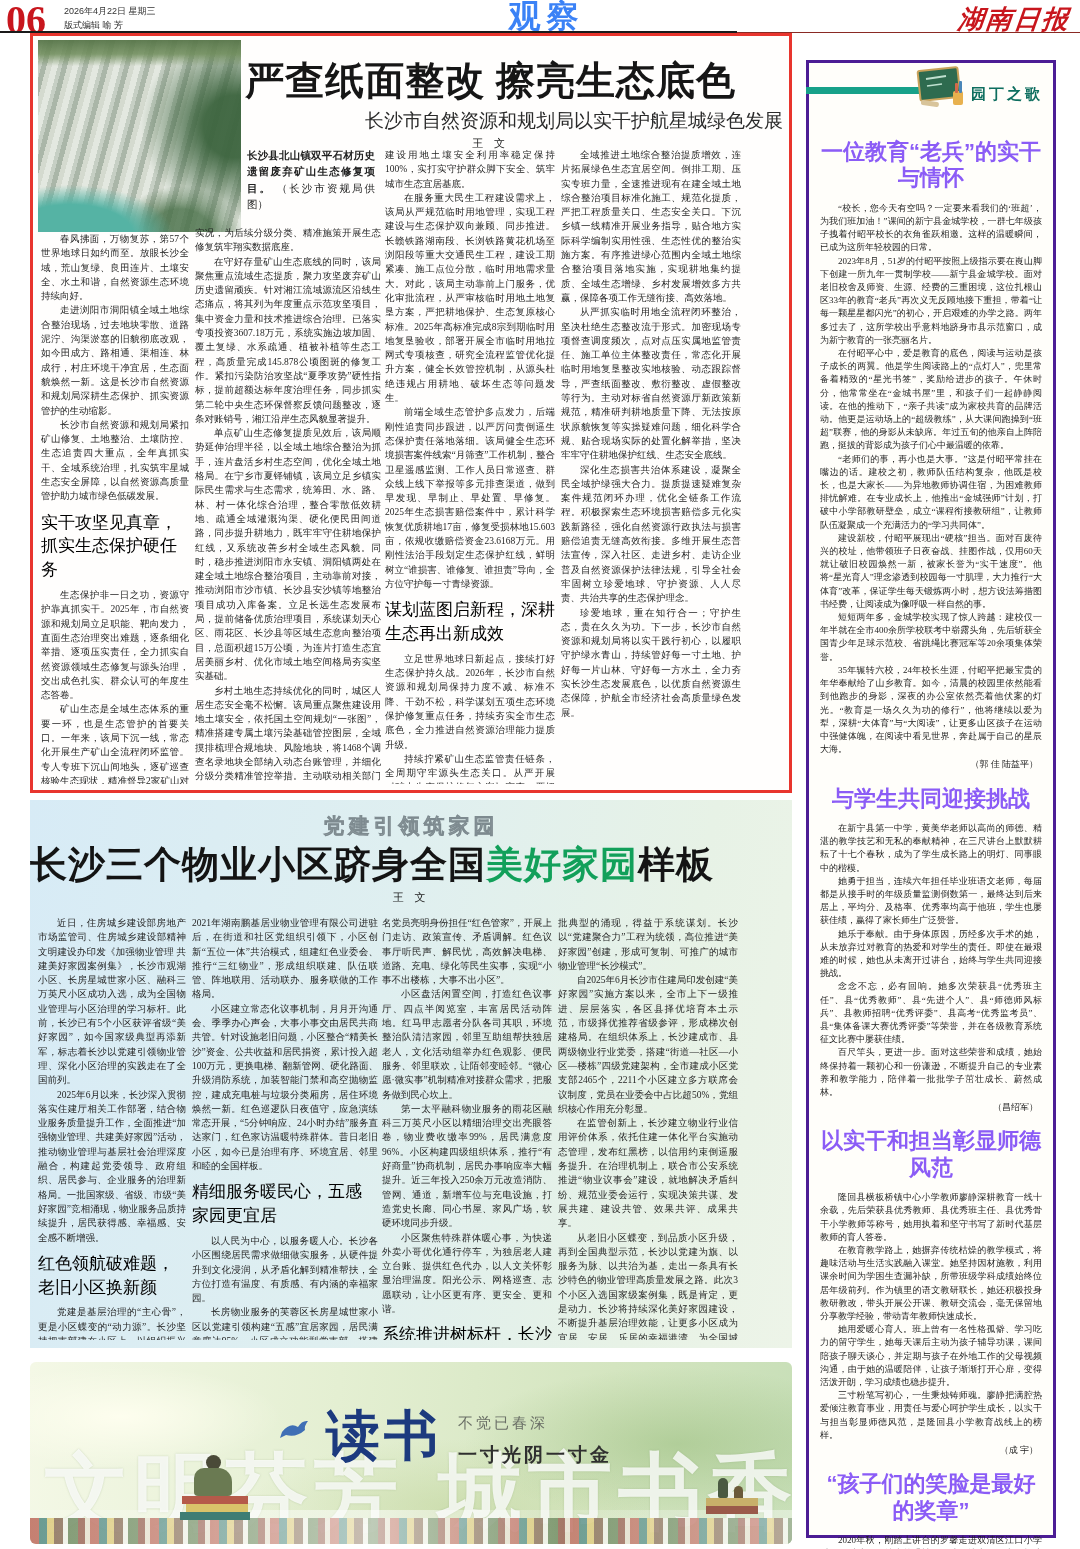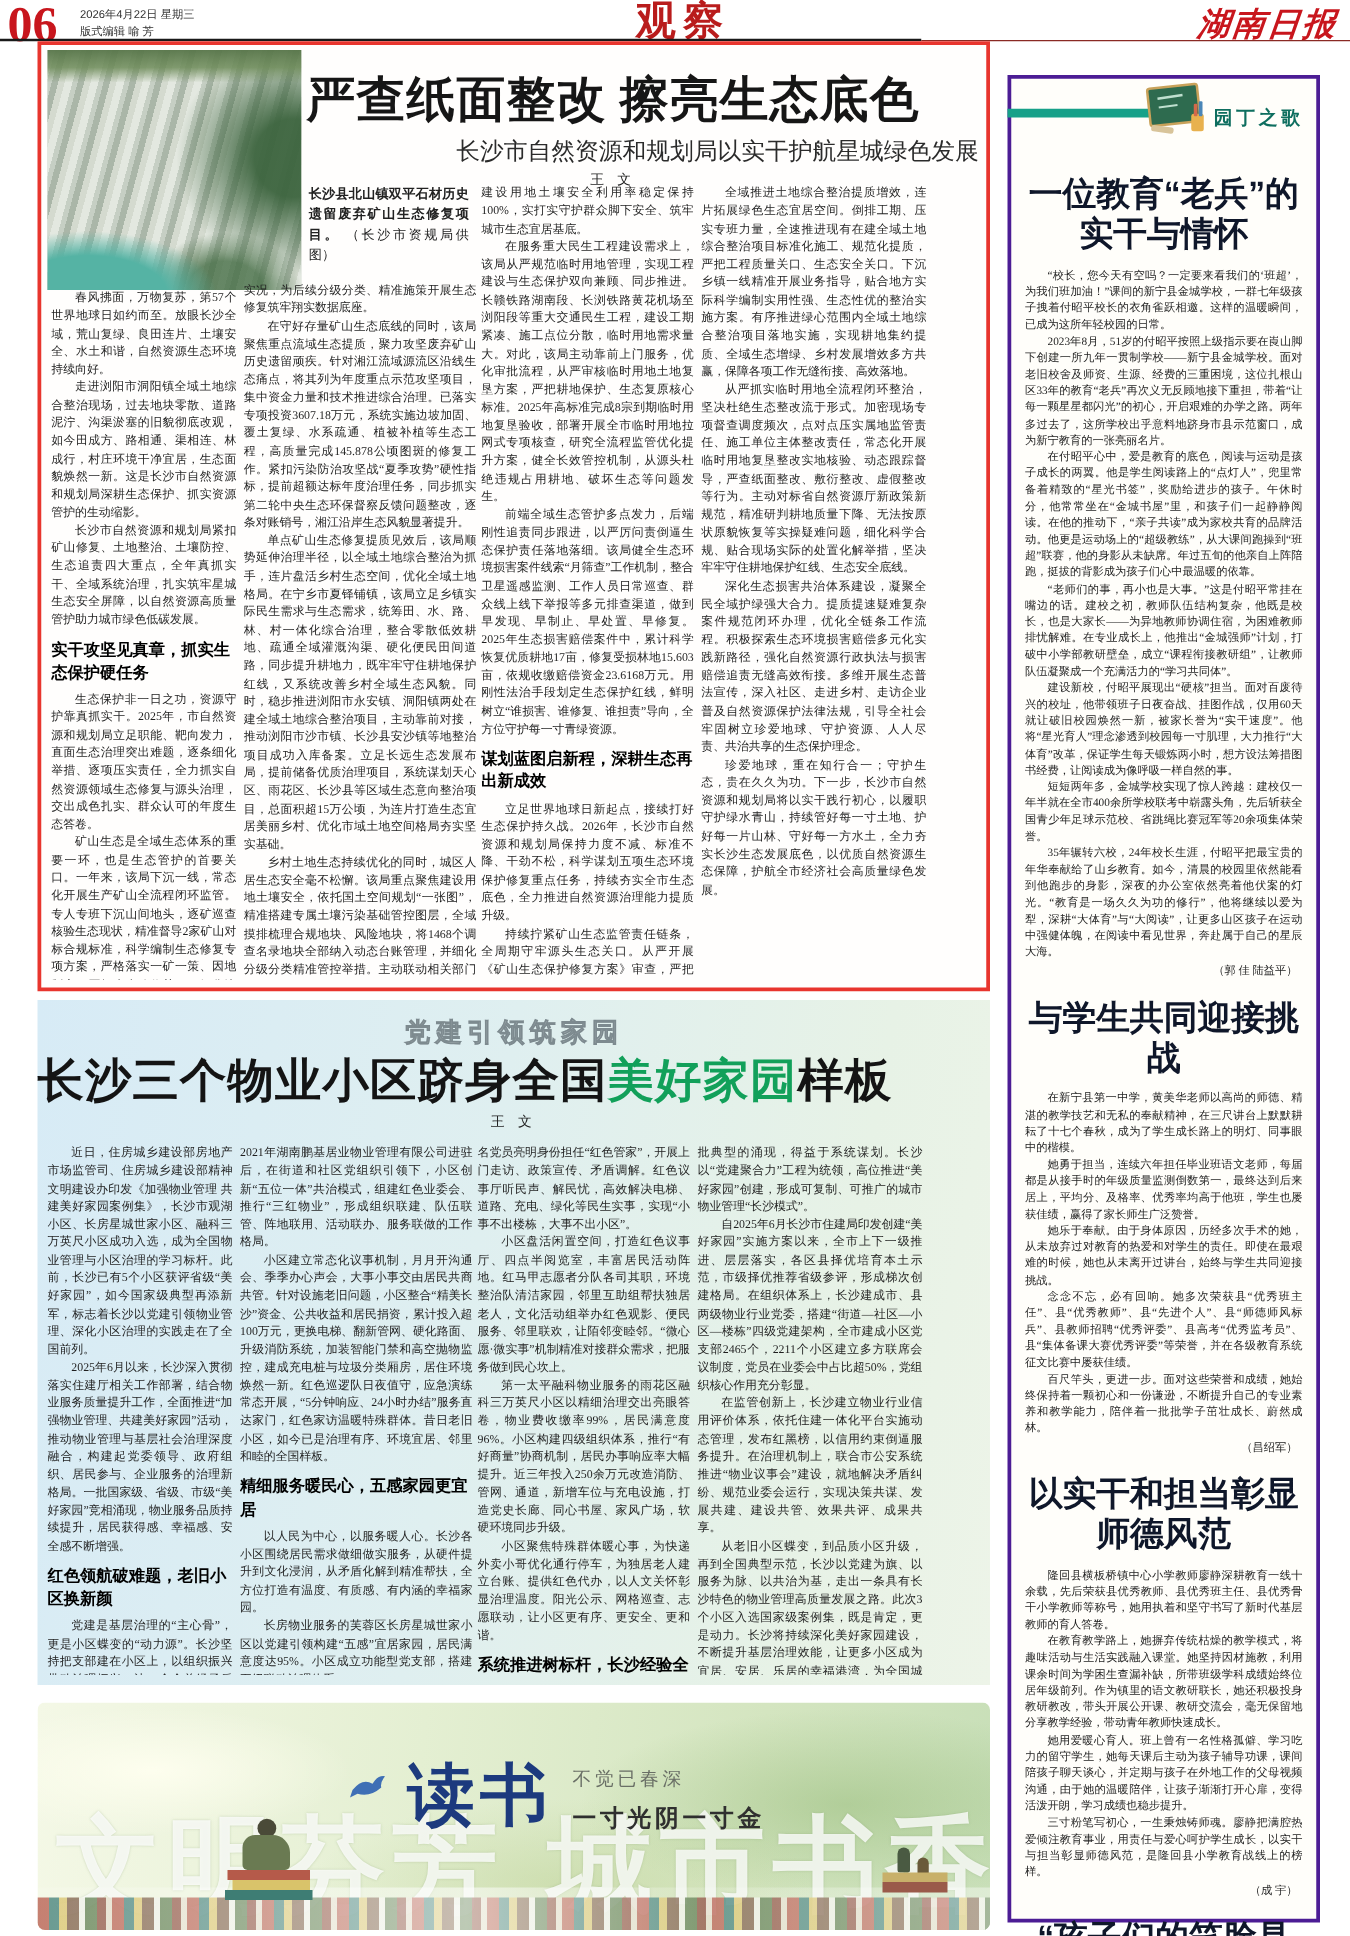--- a/index.html
+++ b/index.html
@@ -3,21 +3,21 @@
 <meta charset="utf-8">
 <style>
   * { margin:0; padding:0; box-sizing:border-box; }
   html,body { width:1080px; height:1549px; }
   body { position:relative; background:#ffffff; font-family:"Liberation Serif","DejaVu Serif",serif; color:#1a1a1a; overflow:hidden; }
   .abs { position:absolute; }
 
   
   .pageno { left:6px; top:0px; font-size:40px; font-weight:bold; color:#c8161d; font-family:"Liberation Serif",serif; line-height:1; }
   .dateblock { left:64px; top:5px; font-size:9px; color:#333; line-height:1.5; font-family:"Liberation Sans",sans-serif; }
-  .section-title { left:0; top:0px; width:1080px; text-align:center; font-size:32px; font-weight:bold; letter-spacing:6px; color:#b91c1c; line-height:1;padding-left:13px; }
+  .section-title { left:0; top:0px; width:1080px; text-align:center; font-size:32px; font-weight:bold; letter-spacing:6px; color:#3b82f6; line-height:1;padding-left:13px; }
   .masthead { right:10px; top:2px; font-size:26px; font-weight:bold; color:#c8161d; font-style:italic; letter-spacing:2px; font-family:"Liberation Serif",serif; transform:skewX(-6deg); }
   .hdr-rule-black { left:0; top:31px; width:737px; height:2px; background:#1a1a1a; }
   .hdr-rule-red { left:737px; top:32px; width:343px; height:1px; background:#8a2a24; }
 
   
   .a1-box { left:30px; top:33px; width:762px; height:760px; border:3px solid #e8352e; background:#fffefd; }
   .a1-head { left:165px; top:24px; width:585px; text-align:center; font-size:39px; font-weight:bold; color:#161616; letter-spacing:1px; line-height:1.1; }
   .a1-sub { left:165px; top:72px; width:585px; text-align:right; font-size:19px; color:#2b2b2b; font-family:"Liberation Sans",sans-serif; }
   .byline { text-align:center; font-size:11px; color:#222; letter-spacing:4px; }
   .a1-byline { left:165px; top:100px; width:585px; }
@@ -32,21 +32,21 @@
   }
   .caption { left:214px; top:112px; width:128px; font-size:10.5px; font-weight:bold; line-height:1.55; text-align:justify; color:#222; }
   .caption .credit { font-weight:normal; }
   .col { overflow:hidden; font-size:9.5px; line-height:14.3px; color:#1f1f1f; }
   .c1 { left:8px;  top:196px; width:148px; height:552px; }
   .c2 { left:162px; top:190px; width:186px; height:558px; }
   .c3 { left:352px; top:112px; width:170px; height:636px; }
   .c4 { left:528px; top:112px; width:180px; height:636px; }
   .it-p { text-indent:2em; text-align:justify; }
   .it-c { text-indent:0; text-align:justify; }
-  .it-h { text-indent:0; font-family:"Liberation Sans",sans-serif; font-weight:bold; font-size:13px; line-height:1.4; color:#000; margin:7px 0 6px 0; }
+  .it-h { text-indent:0; font-family:"Liberation Sans",sans-serif; font-weight:normal; font-size:17px; line-height:1.4; color:#000; margin:7px 0 6px 0; }
   .it-sig { text-indent:0; text-align:right; padding-right:4px; margin-top:2px; }
 
   
   .a2-box { left:30px; top:800px; width:762px; height:548px;
     background:linear-gradient(100deg,#d7ebf6 0%, #dfeff0 45%, #e7f2e6 80%, #edf4e8 100%); }
   .a2-kicker { left:0; top:12px; width:762px; text-align:center; font-size:21px; letter-spacing:4px; color:#8f9ba0; font-family:"Liberation Sans",sans-serif; font-weight:bold; -webkit-text-stroke:.5px #7d8a8f; color:#a7b1b4; }
   .a2-head { left:0; top:40px; width:762px; text-align:left; font-size:37px; font-weight:bold; color:#141414; font-family:"Liberation Sans",sans-serif; letter-spacing:1px; }
   .a2-head .grn { color:#12a05a; }
   .a2-byline { left:0; top:90px; width:762px; }
   .a2cols { left:0; top:116px; width:642px; height:426px; }
@@ -55,21 +55,21 @@
   .a2-c3 { left:352px; top:0; width:170px; height:424px; }
   .a2-c4 { left:528px; top:0; width:180px; height:424px; }
 
   
   .gd-box { left:806px; top:60px; width:250px; height:1478px; border:3px solid #4c1d95; background:#fffefa; }
   .gd-bar { left:-3px; top:24px; width:132px; height:7px; background:#17a189; }
   .gd-badge-label { right:10px; top:22px; font-size:15px; font-weight:bold; letter-spacing:3px; color:#0e6e5f; font-family:"Liberation Sans",sans-serif; }
   .gd-icon { right:82px; top:2px; }
   .gd-articles { left:0; top:62px; width:244px; padding:0 11px; }
   .gd-article { margin-bottom:12px; }
-  .gd-title { text-align:center; font-size:27px; font-weight:bold; color:#0f172a; font-family:"Liberation Sans",sans-serif; margin:14px 0 10px 0; line-height:1.2; }
+  .gd-title { text-align:center; font-size:22px; font-weight:bold; color:#8b5cf6; font-family:"Liberation Sans",sans-serif; margin:14px 0 10px 0; line-height:1.2; }
   .gd-body { font-size:9px; line-height:13.2px; color:#1f1f1f; }
 
   
   .banner { left:30px; top:1362px; width:762px; height:182px; border-radius:6px; overflow:hidden;
     background:
       radial-gradient(ellipse 30% 40% at 12% 30%, rgba(255,255,240,.9), rgba(255,255,240,0) 70%),
       radial-gradient(ellipse 40% 60% at 85% 45%, rgba(140,180,110,.45), rgba(140,180,110,0) 70%),
       radial-gradient(ellipse 35% 50% at 55% 80%, rgba(190,210,150,.5), rgba(190,210,150,0) 75%),
       linear-gradient(95deg,#f4f8e6 0%, #e4efd2 40%, #d4e5c0 75%, #c8dfb8 100%); }
   .bg-outline { position:absolute; bottom:-6px; font-size:84px; font-weight:bold; color:rgba(255,255,255,.8); letter-spacing:6px; font-family:"Liberation Serif",serif; text-shadow:0 0 2px rgba(120,150,100,.35); white-space:nowrap; }

